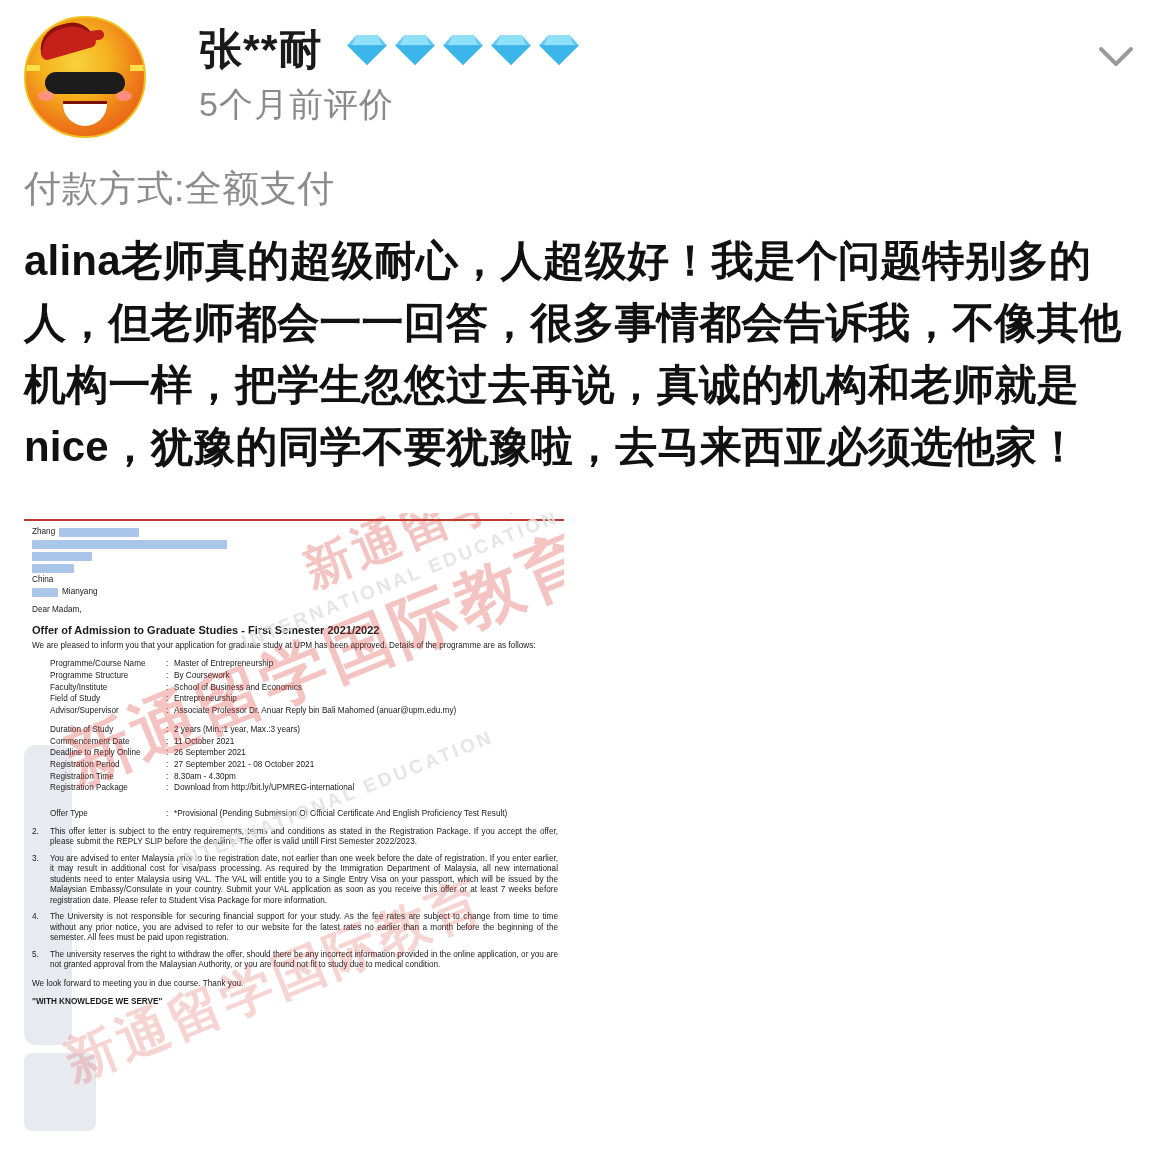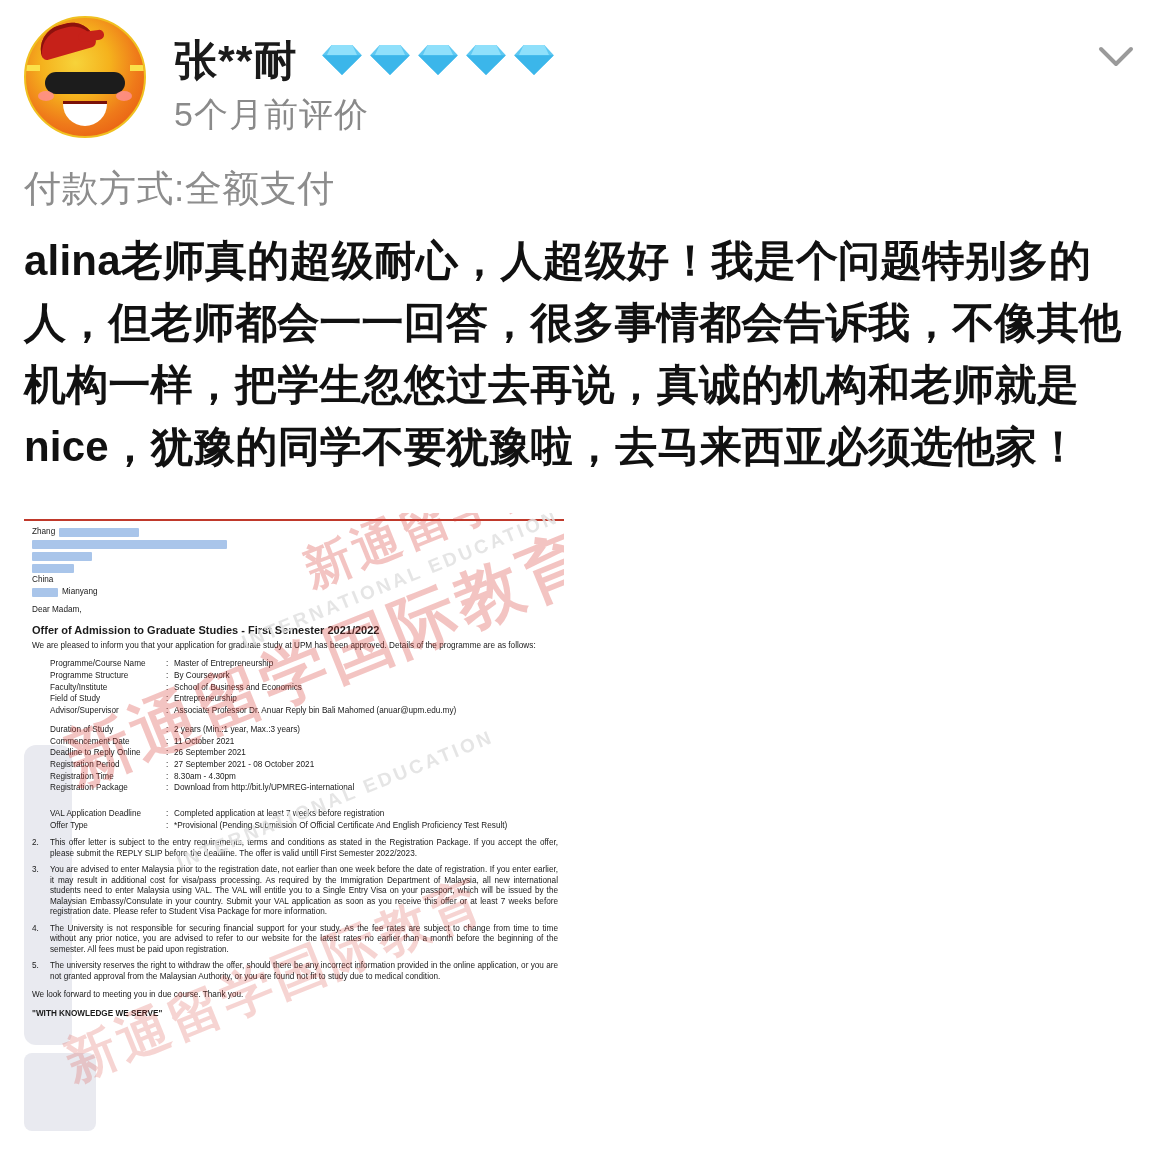--- a/index.html
+++ b/index.html
@@ -18,23 +18,24 @@
     position: relative;
     width: 1170px;
     height: 1170px;
     box-sizing: border-box;
     padding: 14px 24px 0 24px;
     background: #ffffff;
   }
   
   .header {
     display: flex;
-    align-items: flex-end;
+    align-items: center;
     position: relative;
     min-height: 112px;
+    gap: 25px;
   }
   .avatar {
     width: 118px;
     height: 118px;
     border-radius: 50%;
     flex: 0 0 118px;
     margin-top: 2px;
     position: relative;
     overflow: hidden;
     background: radial-gradient(circle at 42% 38%, #f7d33a 0%, #f5b21d 34%, #ef7a1a 62%, #e4480f 100%);
@@ -444,25 +445,20 @@
             <td class="c">:</td>
             <td style="">Download from http://bit.ly/UPMREG-international</td>
           </tr>
           <tr>
                 <td colspan="3" style="height:6px"></td>
               </tr>
           <tr>
                 <td colspan="3" style="height:6px"></td>
               </tr>
           <tr>
-            <td class="k">VAL Application Deadline</td>
-            <td class="c">:</td>
-            <td>Completed application at least 7 weeks before registration</td>
-          </tr>
-          <tr>
             <td class="k">Offer Type</td>
             <td class="c">:</td>
             <td>*Provisional (Pending Submission Of Official Certificate And English Proficiency Test Result)</td>
           </tr>
         </tbody>
           </table>
 
         <div class="numpara">
           <span class="n">2.</span>
           <span>This offer letter is subject to the entry requirements, terms and conditions as stated in the Registration Package. If you accept the offer, please submit the REPLY SLIP before the deadline. The offer is valid untill First Semester 2022/2023.</span>

